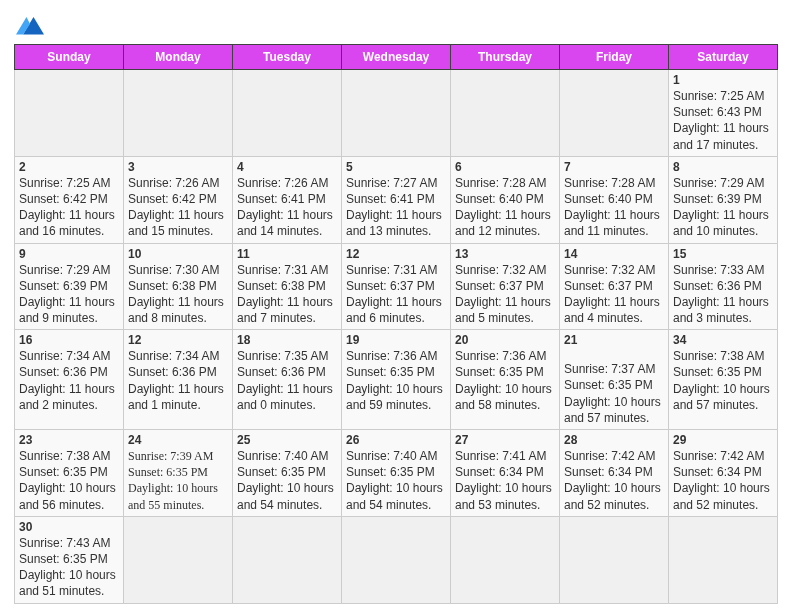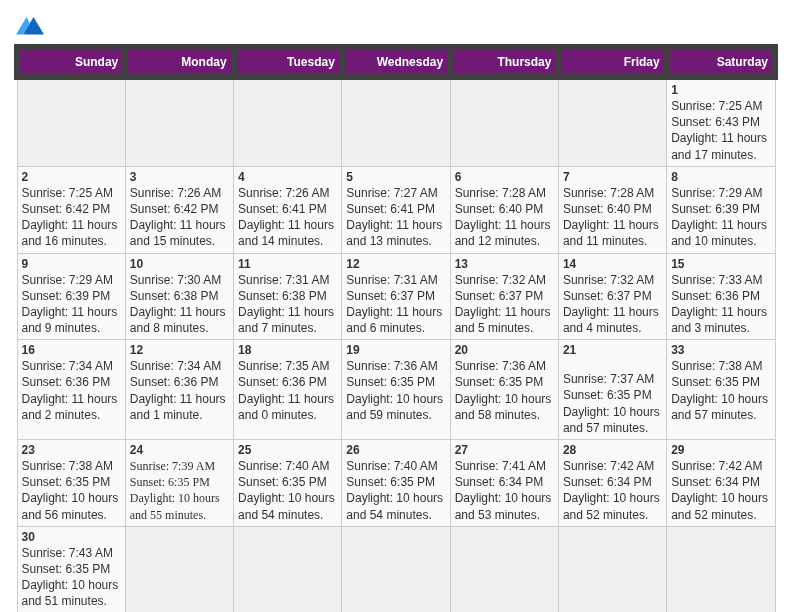--- a/index.html
+++ b/index.html
@@ -48,27 +48,27 @@
     .location {
       font-size: 13px;
       color: #555;
     }
     .calendar {
       width: 100%;
       border-collapse: collapse;
       border: 1px solid #ccc;
     }
     .calendar th {
-      background-color: #701a75;
+      background-color: #d946ef;
       color: #fff;
       font-size: 12px;
       font-weight: bold;
       padding: 5px 4px;
-      text-align: right;
-      border: 6px solid #404040;
+      text-align: center;
+      border: 1px solid #404040;
     }
     .calendar td {
       vertical-align: top;
       border: 1px solid #ccc;
       padding: 3px 4px;
       width: calc(100% / 7);
       min-height: 72px;
       height: 72px;
       background: #f9f9f9;
     }
@@ -258,21 +258,21 @@
 Sunset: 6:35 PM
 Daylight: 10 hours and 58 minutes.</div>
           </td>
           <td>
             <span class="day-number">21</span>
             <div class="day-info" style="white-space: pre-line; margin-top: 14px;">Sunrise: 7:37 AM
 Sunset: 6:35 PM
 Daylight: 10 hours and 57 minutes.</div>
           </td>
           <td>
-            <span class="day-number">33</span>
+            <span class="day-number">34</span>
             <div class="day-info" style="white-space: pre-line;">Sunrise: 7:38 AM
 Sunset: 6:35 PM
 Daylight: 10 hours and 57 minutes.</div>
           </td>
         </tr>
         <tr>
           <td>
             <span class="day-number">23</span>
             <div class="day-info" style="white-space: pre-line;">Sunrise: 7:38 AM
 Sunset: 6:35 PM

